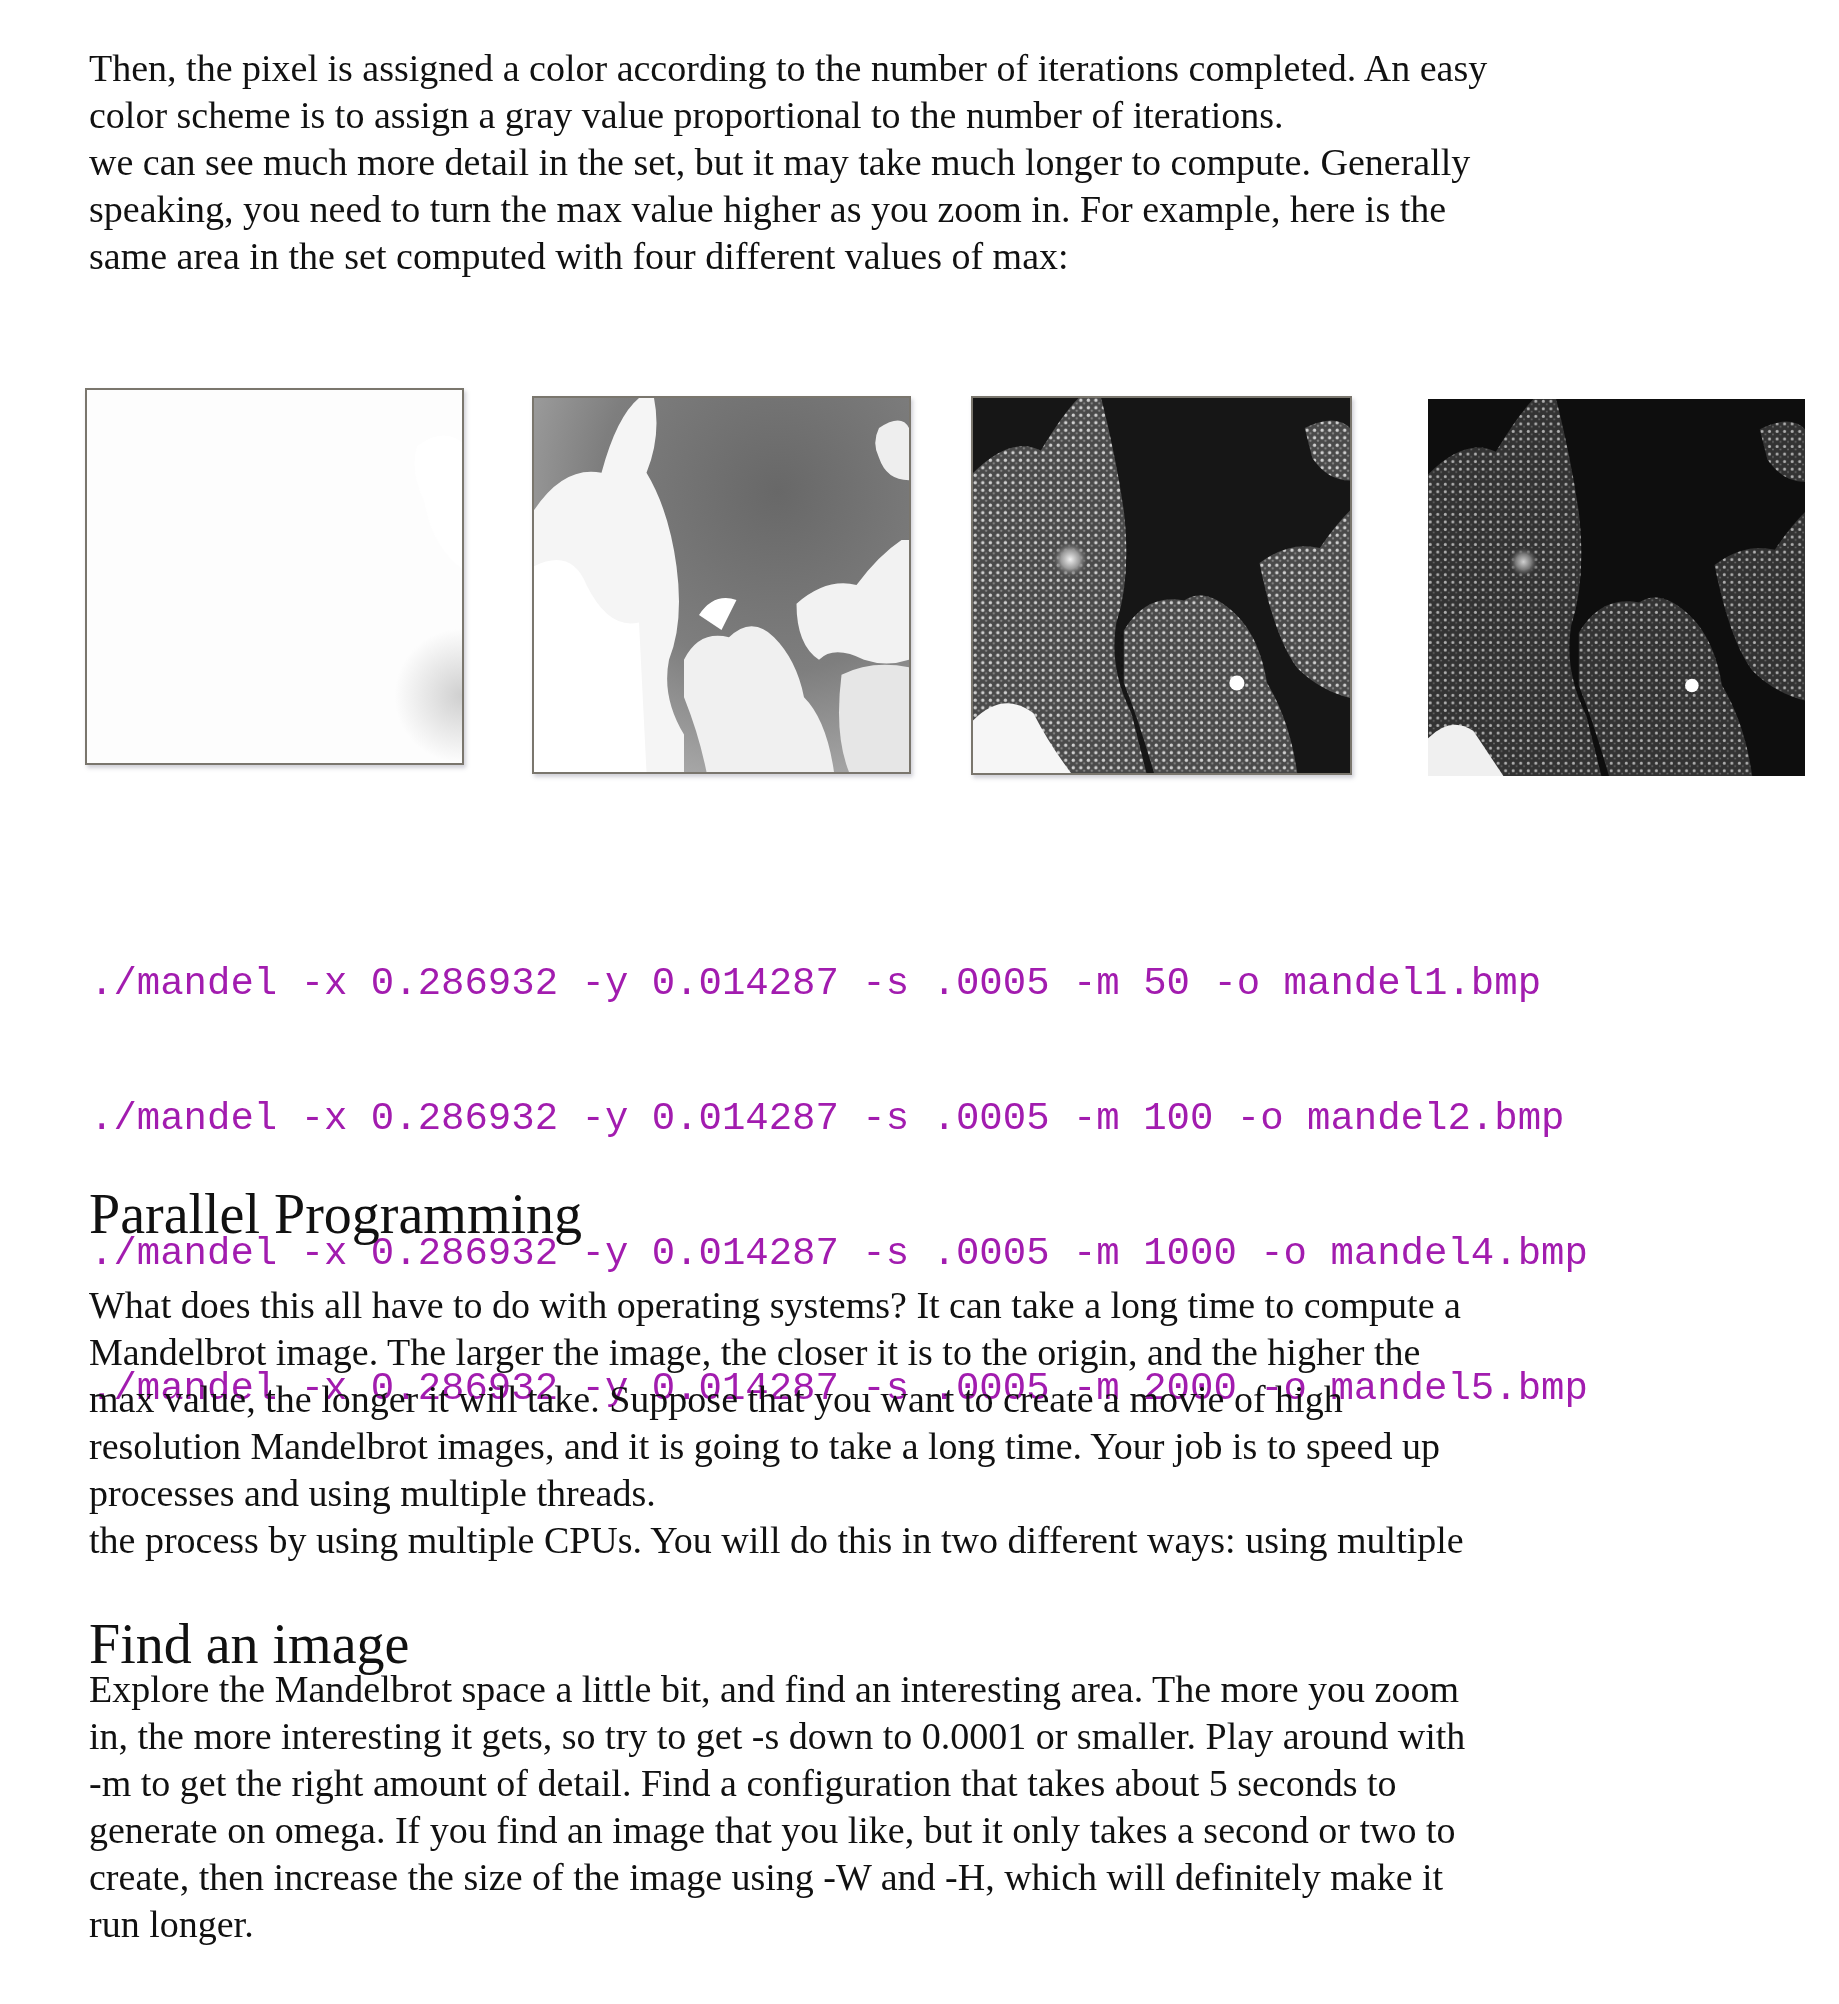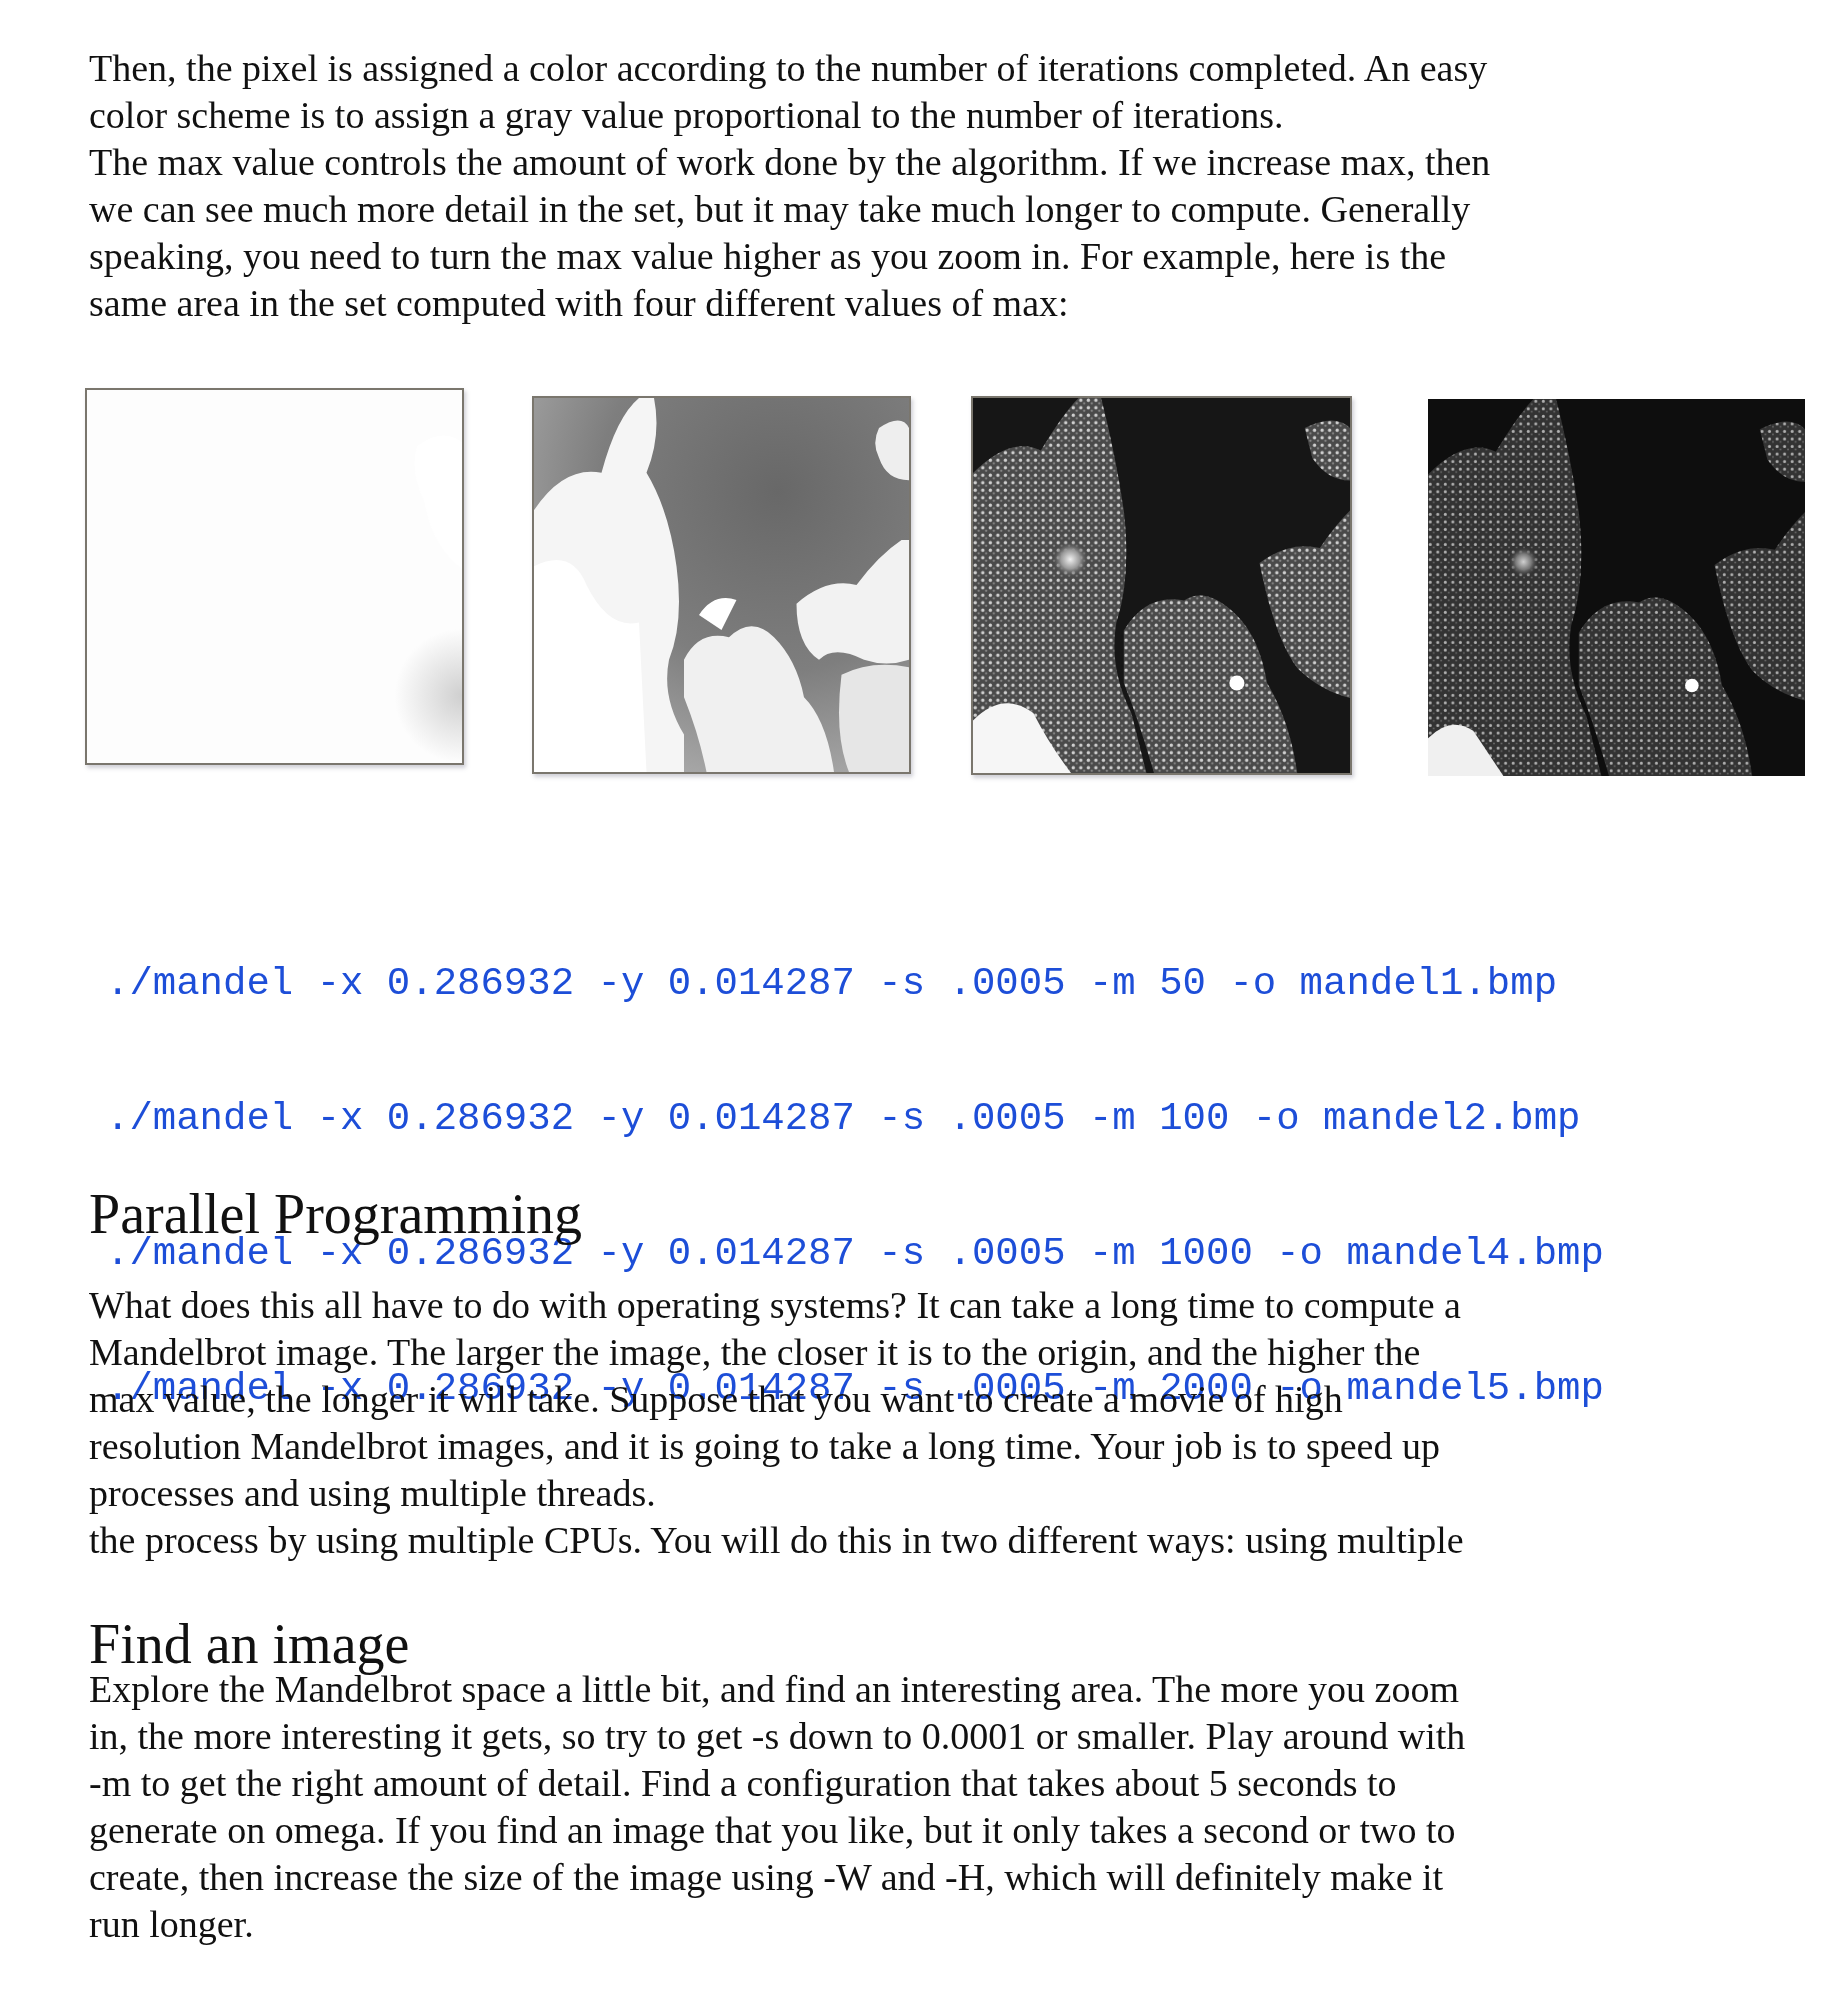--- a/index.html
+++ b/index.html
@@ -3,34 +3,33 @@
 <meta charset="utf-8">
 <style>
   html, body { margin:0; padding:0; background:#ffffff; }
   body { width:1840px; height:2005px; position:relative; overflow:hidden;
          font-family:"Liberation Serif", serif; color:#111111; }
   .para { position:absolute; left:89px; width:1664px; font-size:38px; line-height:47px;
           font-family:"Liberation Serif", serif;margin-top:11px; }
   .para .line { display:block; white-space:nowrap; }
   .heading { position:absolute; left:89px; font-size:56px; line-height:56px; white-space:nowrap;
              font-family:"Liberation Serif", serif; font-weight:normal; }
-  .code { position:absolute; left:106px; font-family:"Liberation Mono", monospace;
-          font-size:39px; line-height:45px; white-space:pre; color:#1d4ed8; }
+  .code { position:absolute; left:90px; font-family:"Liberation Mono", monospace;
+          font-size:39px; line-height:45px; white-space:pre; color:#a21caf; }
   .code .line { display:block; }
   .fig { position:absolute; box-sizing:border-box; }
   .fig.bordered { border:2.8px solid #7a766d; box-shadow: 2.4px 3.2px 4px rgba(120,120,140,0.35); }
   .fig svg { display:block; width:100%; height:100%; }
 </style>
 </head>
 <body>
 
 <div class="para" style="top:34px;">
   <span class="line">Then, the pixel is assigned a color according to the number of iterations completed. An easy</span>
   <span class="line">color scheme is to assign a gray value proportional to the number of iterations.</span>
-  <span class="line">The max value controls the amount of work done by the algorithm. If we increase max, then</span>
   <span class="line">we can see much more detail in the set, but it may take much longer to compute. Generally</span>
   <span class="line">speaking, you need to turn the max value higher as you zoom in. For example, here is the</span>
   <span class="line">same area in the set computed with four different values of max:</span>
 </div>
 
 <div class="fig bordered" style="left:85px; top:388px; width:379px; height:377px;">
   <svg viewBox="0 0 100 100" preserveAspectRatio="none">
     <defs>
       <radialGradient id="g1a" cx="78%" cy="0%" r="70%">
         <stop offset="0" stop-color="#d6d6d6"></stop>

